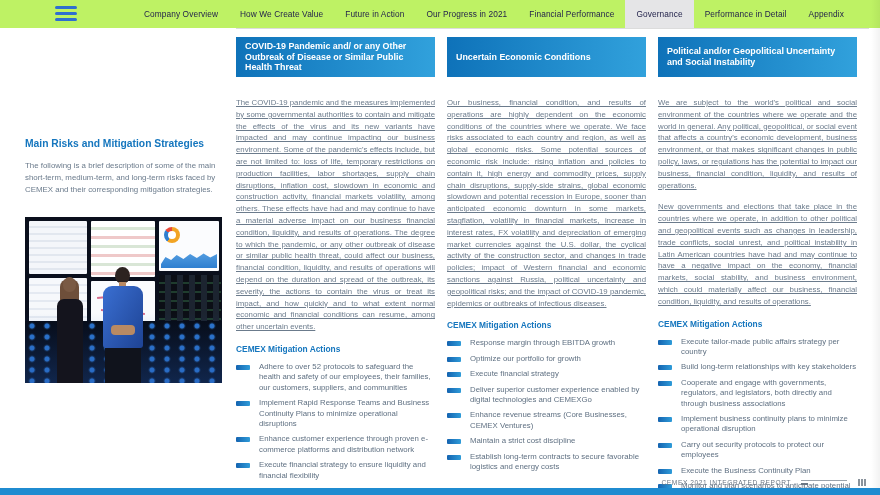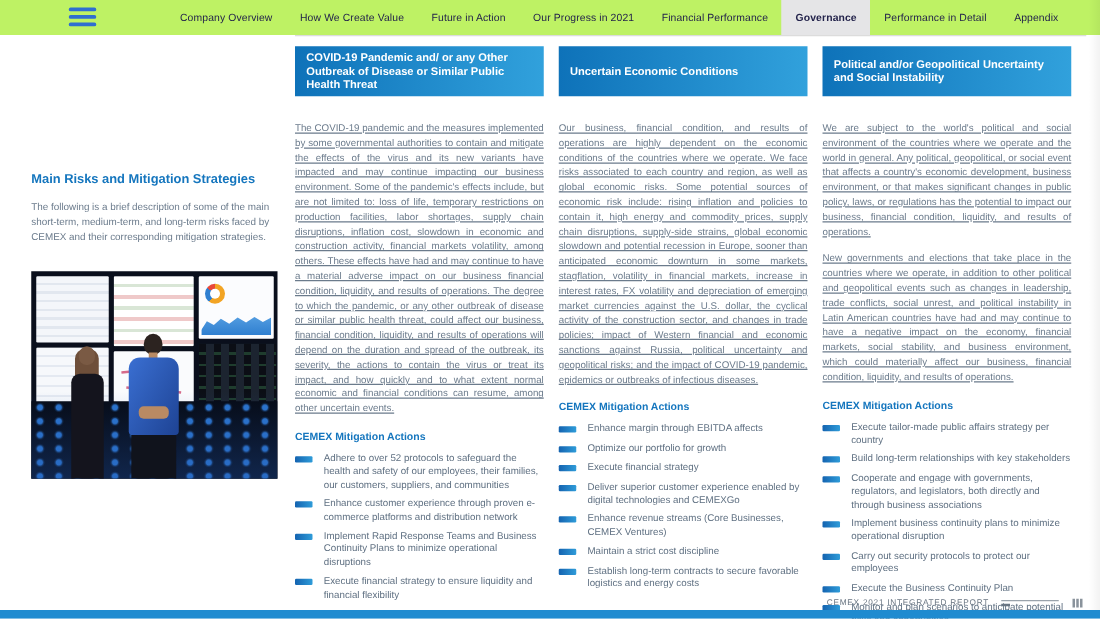--- a/index.html
+++ b/index.html
@@ -11,21 +11,21 @@
 
   
   .topnav { position:absolute; top:0; left:0; right:0; height:28px; background:#bef264; }
   .hamburger { position:absolute; left:55px; top:6px; width:22px; height:16px; cursor:pointer; }
   .hamburger span { display:block; height:3px; width:22px; margin-bottom:3px; border-radius:2px; background:#2f6fd0; }
   .nav-items { position:absolute; left:133px; top:0; height:28px; display:flex; align-items:stretch; }
   .nav-item {
     display:flex; align-items:center; padding:0 11px; font-size:8.3px;
     color:#23234b; letter-spacing:.1px; white-space:nowrap; cursor:pointer;
   }
-  .nav-item.active { background:#e5e5e7; font-weight:bold; }
+  .nav-item.active { background:#e5e5e7; font-weight:normal; }
   .nav-underline { position:absolute; top:28px; left:236px; right:11px; height:1px; background:#dcdcdc; }
 
   
   .sidebar { position:absolute; left:25px; top:138px; width:201px; }
   .sidebar-title { color:#1576be; font-size:10.3px; font-weight:bold; margin-bottom:11px; }
   .sidebar-intro { font-size:7.9px; line-height:12px; color:#6b7b8c; }
 
   
   .photo { position:absolute; left:25px; top:217px; width:197px; height:166px; background:#0a0f1c; overflow:hidden; }
   .photo .mon { position:absolute; border-radius:1px; }
@@ -160,44 +160,44 @@
     <p>The COVID-19 pandemic and the measures implemented by some governmental authorities to contain and mitigate the effects of the virus and its new variants have impacted and may continue impacting our business environment. Some of the pandemic's effects include, but are not limited to: loss of life, temporary restrictions on production facilities, labor shortages, supply chain disruptions, inflation cost, slowdown in economic and construction activity, financial markets volatility, among others. These effects have had and may continue to have a material adverse impact on our business financial condition, liquidity, and results of operations. The degree to which the pandemic, or any other outbreak of disease or similar public health threat, could affect our business, financial condition, liquidity, and results of operations will depend on the duration and spread of the outbreak, its severity, the actions to contain the virus or treat its impact, and how quickly and to what extent normal economic and financial conditions can resume, among other uncertain events.</p>
   </div>
   <div class="mitigation-title">CEMEX Mitigation Actions</div>
   <ul class="actions">
     <li>
         <span class="marker"></span>
         <span class="txt">Adhere to over 52 protocols to safeguard the health and safety of our employees, their families, our customers, suppliers, and communities</span>
       </li>
     <li>
         <span class="marker"></span>
+        <span class="txt">Implement Rapid Response Teams and Business Continuity Plans to minimize operational disruptions</span>
+      </li>
+    <li>
+        <span class="marker"></span>
         <span class="txt">Enhance customer experience through proven e-commerce platforms and distribution network</span>
-      </li>
-    <li>
-        <span class="marker"></span>
-        <span class="txt">Implement Rapid Response Teams and Business Continuity Plans to minimize operational disruptions</span>
       </li>
     <li>
         <span class="marker"></span>
         <span class="txt">Execute financial strategy to ensure liquidity and financial flexibility</span>
       </li>
 
   </ul>
 </div>
 
 <div class="col col-2">
   <div class="risk-header">Uncertain Economic Conditions</div>
   <div class="risk-body">
     <p>Our business, financial condition, and results of operations are highly dependent on the economic conditions of the countries where we operate. We face risks associated to each country and region, as well as global economic risks. Some potential sources of economic risk include: rising inflation and policies to contain it, high energy and commodity prices, supply chain disruptions, supply-side strains, global economic slowdown and potential recession in Europe, sooner than anticipated economic downturn in some markets, stagflation, volatility in financial markets, increase in interest rates, FX volatility and depreciation of emerging market currencies against the U.S. dollar, the cyclical activity of the construction sector, and changes in trade policies; impact of Western financial and economic sanctions against Russia, political uncertainty and geopolitical risks; and the impact of COVID-19 pandemic, epidemics or outbreaks of infectious diseases.</p>
   </div>
   <div class="mitigation-title">CEMEX Mitigation Actions</div>
   <ul class="actions">
     <li>
         <span class="marker"></span>
-        <span class="txt">Enhance margin through EBITDA affects</span>
+        <span class="txt">Response margin through EBITDA growth</span>
       </li>
     <li>
         <span class="marker"></span>
         <span class="txt">Optimize our portfolio for growth</span>
       </li>
     <li>
         <span class="marker"></span>
         <span class="txt">Execute financial strategy</span>
       </li>
     <li>

